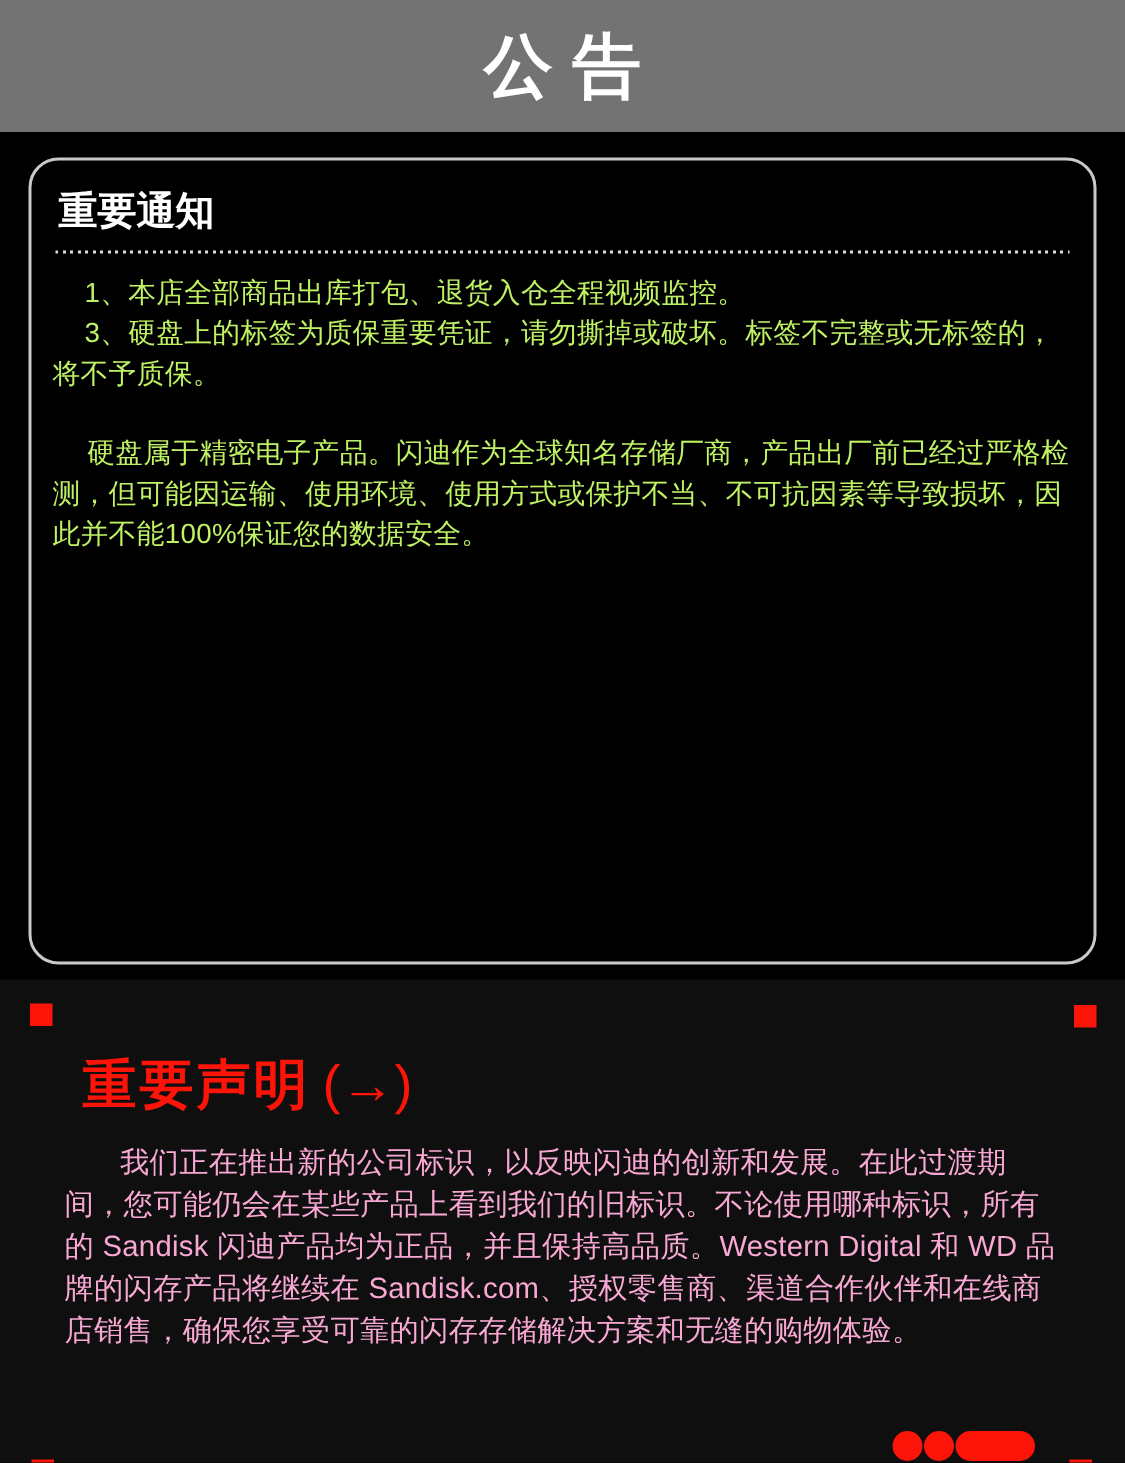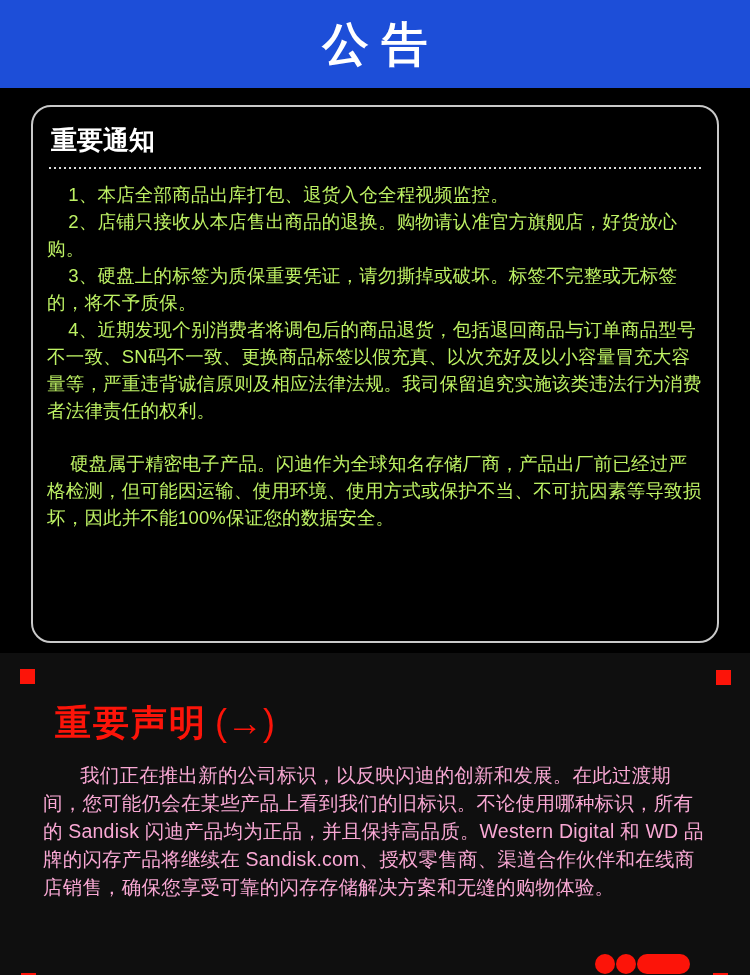--- a/index.html
+++ b/index.html
@@ -8,38 +8,38 @@
     height: 975px;
     background: #000;
     font-family: "Liberation Sans", "DejaVu Sans", sans-serif;
     overflow: hidden;
     position: relative;
   }
 
   
   .banner {
     height: 88px;
-    background: #1d4ed8;
+    background: #737373;
     display: flex;
     align-items: center;
     justify-content: center;
   }
   .banner-title {
     color: #ffffff;
     font-size: 46px;
     font-weight: bold;
     letter-spacing: 13px;
     padding-left: 13px; 
     line-height: 1;
   }
 
   
   .upper {
     background: #000;
-    padding: 17px 12px 10px;
+    padding: 17px 0 10px;
   }
   .notice-card {
     box-sizing: border-box;
     margin: 0 19px;
     height: 538px;
     border: 2px solid #c9c9c9;
     border-radius: 20px;
     padding: 10px 14px;
     background: #000;
   }
@@ -143,23 +143,21 @@
 
 <div class="banner">
   <div class="banner-title">公告</div>
 </div>
 
 <div class="upper">
   <div class="notice-card">
     <div class="notice-heading">重要通知</div>
     <div class="notice-divider"></div>
     <p>1、本店全部商品出库打包、退货入仓全程视频监控。</p>
-    <p>2、店铺只接收从本店售出商品的退换。购物请认准官方旗舰店，好货放心购。</p>
     <p>3、硬盘上的标签为质保重要凭证，请勿撕掉或破坏。标签不完整或无标签的，将不予质保。</p>
-    <p>4、近期发现个别消费者将调包后的商品退货，包括退回商品与订单商品型号不一致、SN码不一致、更换商品标签以假充真、以次充好及以小容量冒充大容量等，严重违背诚信原则及相应法律法规。我司保留追究实施该类违法行为消费者法律责任的权利。</p>
     <p class="spaced">硬盘属于精密电子产品。闪迪作为全球知名存储厂商，产品出厂前已经过严格检测，但可能因运输、使用环境、使用方式或保护不当、不可抗因素等导致损坏，因此并不能100%保证您的数据安全。</p>
   </div>
 </div>
 
 <div class="statement">
   <div class="accent-square accent-top-left"></div>
   <div class="accent-square accent-top-right"></div>
 
   <div class="statement-title">
     <span>重要声明</span><span class="arrow-part">(→)</span>

